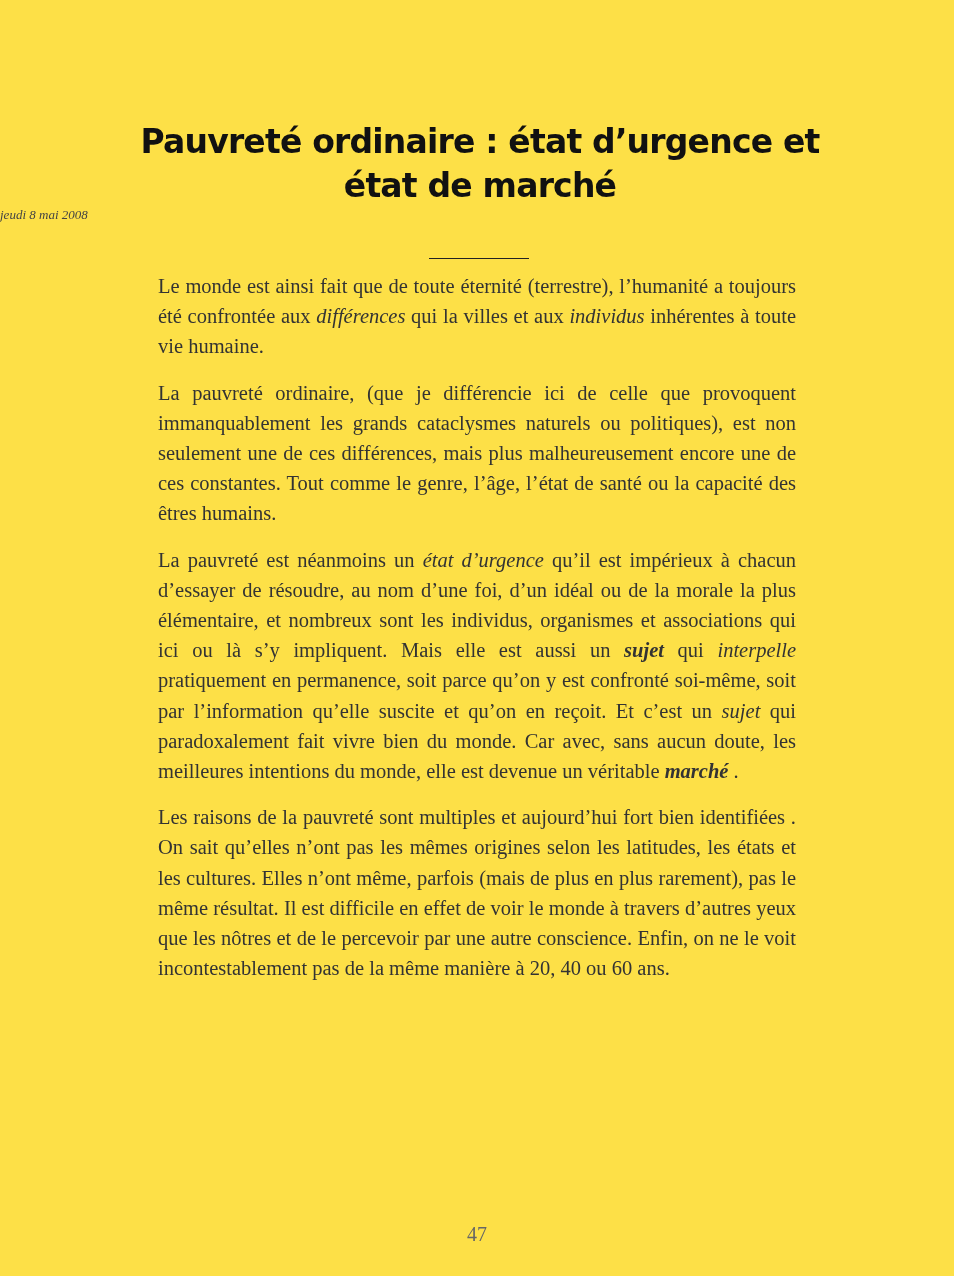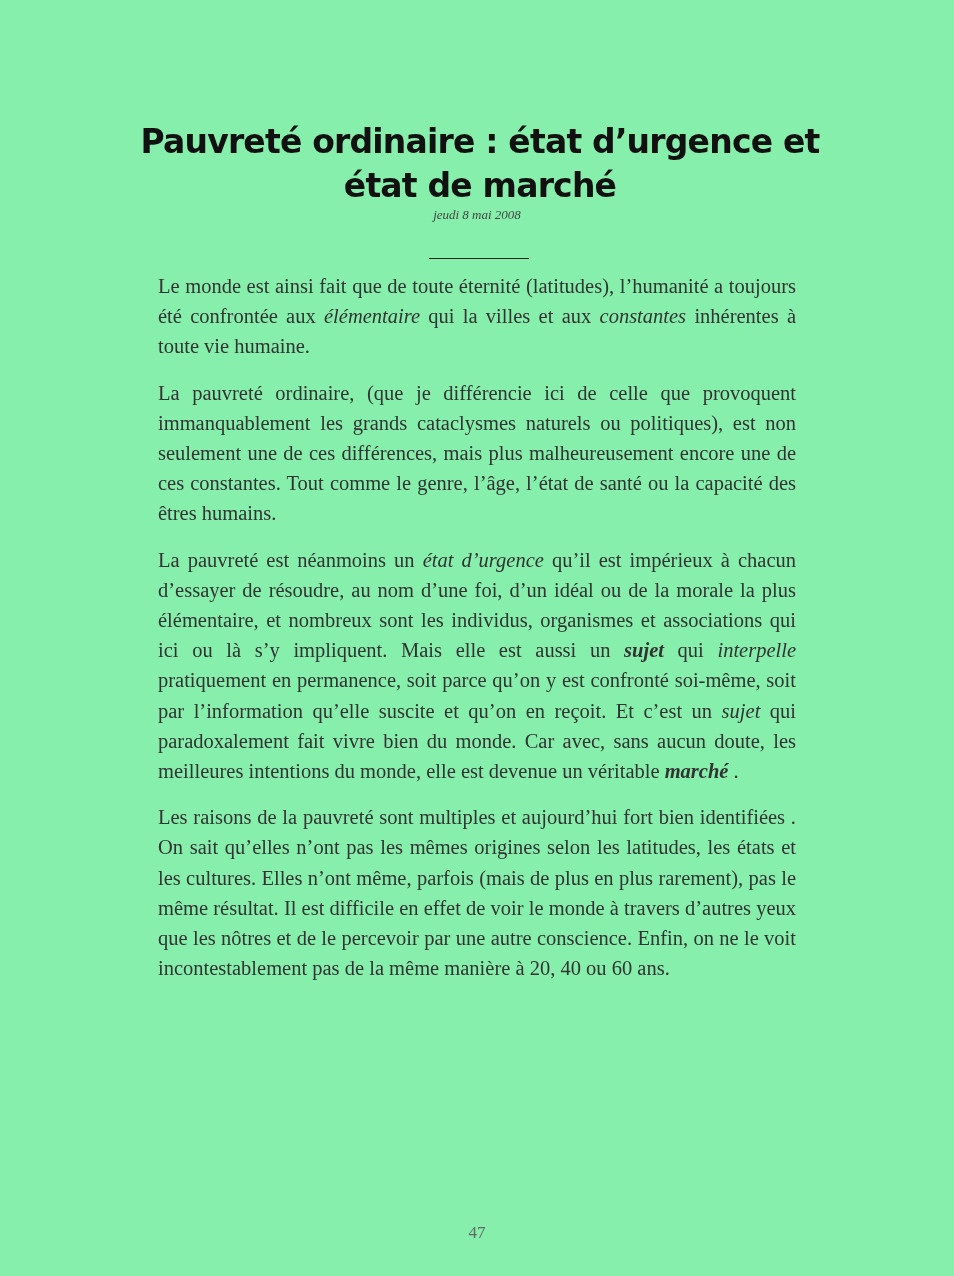--- a/index.html
+++ b/index.html
@@ -1,50 +1,50 @@
 <!DOCTYPE html>
 <html><head>
 <meta charset="utf-8">
 <style>
   html, body { margin: 0; padding: 0; background: #ffffff; }
   body { width: 954px; height: 1276px; position: relative; overflow: hidden; }
-  .page { position: absolute; left: 0; top: 0; width: 954px; height: 1276px; background: #86efac; }
+  .page { position: absolute; left: 0; top: 0; width: 954px; height: 1276px; background: #fde047; }
   .title {
     position: absolute; left: 120px; width: 720px; top: 120px;
     text-align: center; font-family: "DejaVu Sans", sans-serif; font-weight: bold;
     font-size: 33px; line-height: 44px; color: #111; letter-spacing: -0.8px;
   }
   .date {
-    position: absolute; left: 0; width: 954px; top: 207px; text-align: center;
+    position: absolute; left: 0; width: 954px; top: 207px; text-align: left;
     font-family: "Liberation Serif", serif; font-style: italic; font-size: 13px; color: #444;
   }
   .rule {
     position: absolute; left: 429px; width: 100px; top: 258px; height: 0;
     border-top: 1.5px solid #222;
   }
   .body {
     position: absolute; left: 158px; width: 638px; top: 271px;
     font-family: "Liberation Serif", serif; font-size: 20.5px; line-height: 30.2px;
     color: #333; text-align: justify;
   }
   .body p { margin: 0 0 16px 0; }
   .body i { font-style: italic; }
   .body b { font-weight: bold; font-style: italic; }
   .pagenum {
     position: absolute; left: 0; width: 954px; top: 1223px; text-align: center;
-    font-family: "Liberation Serif", serif; font-size: 17px; color: #666;
+    font-family: "Liberation Serif", serif; font-size: 20px; color: #666;
   }
 </style>
 </head>
 <body>
 
 <div class="page">
   <div class="title">Pauvreté ordinaire : état d’urgence et état de marché</div>
   <div class="date">jeudi 8 mai 2008</div>
   <div class="rule"></div>
   <div class="body" id="article-body">
-      <p><span>Le monde est ainsi fait que de toute éternité (latitudes), l’humanité a toujours été confrontée aux </span><i>élémentaire</i><span> qui la villes et aux </span><i>constantes</i><span> inhérentes à toute vie humaine.</span></p>
+      <p><span>Le monde est ainsi fait que de toute éternité (terrestre), l’humanité a toujours été confrontée aux </span><i>différences</i><span> qui la villes et aux </span><i>individus</i><span> inhérentes à toute vie humaine.</span></p>
       <p><span>La pauvreté ordinaire, (que je différencie ici de celle que provoquent immanquablement les grands cataclysmes naturels ou politiques), est non seulement une de ces différences, mais plus malheureusement encore une de ces constantes. Tout comme le genre, l’âge, l’état de santé ou la capacité des êtres humains.</span></p>
       <p><span>La pauvreté est néanmoins un </span><i>état d’urgence</i><span> qu’il est impérieux à chacun d’essayer de résoudre, au nom d’une foi, d’un idéal ou de la morale la plus élémentaire, et nombreux sont les individus, organismes et associations qui ici ou là s’y impliquent. Mais elle est aussi un </span><b>sujet</b><span> qui </span><i>interpelle</i><span> pratiquement en permanence, soit parce qu’on y est confronté soi-même, soit par l’information qu’elle suscite et qu’on en reçoit. Et c’est un </span><i>sujet</i><span> qui paradoxalement fait vivre bien du monde. Car avec, sans aucun doute, les meilleures intentions du monde, elle est devenue un véritable </span><b>marché</b><span> .</span></p>
       <p><span>Les raisons de la pauvreté sont multiples et aujourd’hui fort bien identifiées . On sait qu’elles n’ont pas les mêmes origines selon les latitudes, les états et les cultures. Elles n’ont même, parfois (mais de plus en plus rarement), pas le même résultat. Il est difficile en effet de voir le monde à travers d’autres yeux que les nôtres et de le percevoir par une autre conscience. Enfin, on ne le voit incontestablement pas de la même manière à 20, 40 ou 60 ans.</span></p>
     </div>
   <div class="pagenum">47</div>
 </div>
 
 </body></html>

